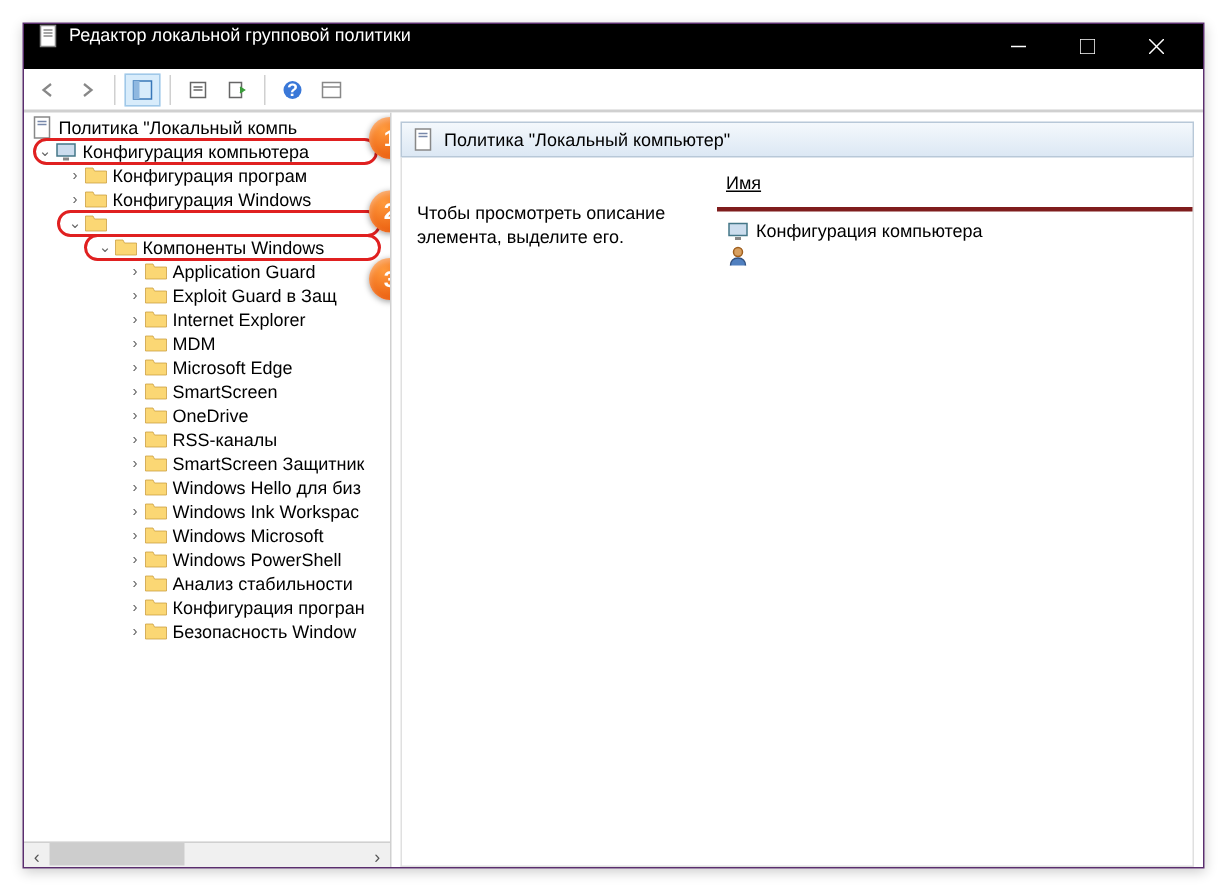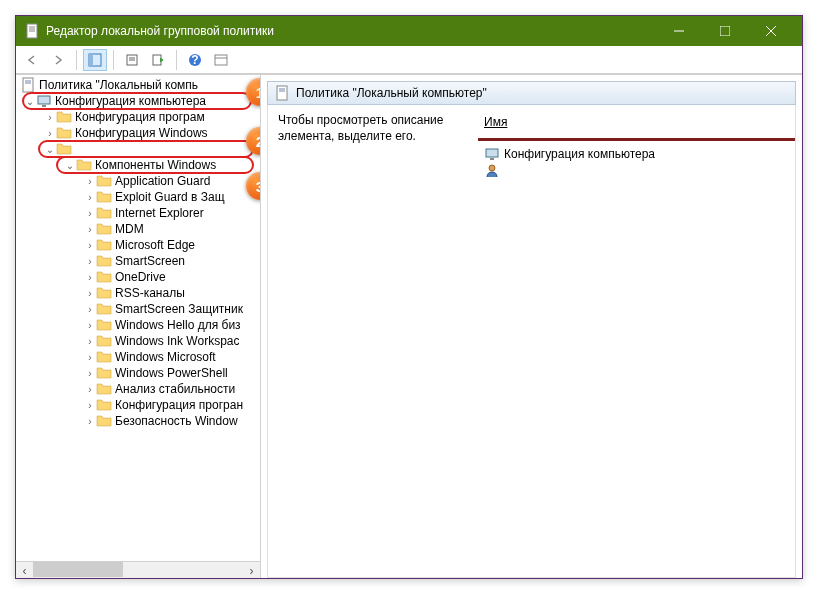--- a/index.html
+++ b/index.html
@@ -1,18 +1,18 @@
 <!DOCTYPE html>
 <html><head>
 <meta charset="utf-8">
 <style>
 * { box-sizing: border-box; margin: 0; padding: 0; font-family: "Segoe UI", Tahoma, sans-serif; font-size: 12px; }
 body { background: #fff; padding: 15px; }
 .window { width: 788px; height: 564px; border: 1px solid #5a2e6e; background: #fff; display: flex; flex-direction: column; box-shadow: 0 2px 8px rgba(0,0,0,.2); }
-.titlebar { height: 30px; background: #4d7c0f; color: #fff; display: flex; align-items: center; padding: 0 8px; }
+.titlebar { height: 30px; background: #000000; color: #fff; display: flex; padding: 0 8px; }
 .titlebar .icon { width: 16px; height: 16px; margin-right: 6px; }
 .titlebar .title { flex: 1; font-size: 12px; }
 .winbtns { display: flex; gap: 0; }
 .winbtn { width: 46px; height: 30px; display: flex; align-items: center; justify-content: center; color: #fff; }
 .winbtn svg { stroke: #fff; stroke-width: 1; fill: none; }
 .menubar { height: 22px; display: flex; align-items: center; padding: 0 8px; gap: 14px; background: #fff; border-bottom: 1px solid #e8e8e8; }
 .menuitem { font-size: 12px; }
 .menuitem u { text-decoration: underline; }
 .toolbar { height: 28px; display: flex; align-items: center; padding: 0 4px; gap: 2px; background: #fff; border-bottom: 1px solid #d0d0d0; }
 .tbtn { width: 24px; height: 22px; display: flex; align-items: center; justify-content: center; border: 1px solid transparent; }
@@ -27,21 +27,21 @@
 .treerow .tlabel { font-size: 12px; overflow: hidden; text-overflow: clip; }
 .hscroll { height: 17px; background: #f0f0f0; border-top: 1px solid #d0d0d0; position: relative; }
 .hscroll .thumb { position: absolute; left: 17px; top: 0; height: 15px; width: 90px; background: #cdcdcd; }
 .hscroll .arrow { position: absolute; top: 0; width: 17px; height: 17px; display: flex; align-items: center; justify-content: center; color: #555; }
 .hscroll .arrow.l { left: 0; } .hscroll .arrow.r { right: 0; }
 .rightpane { flex: 1; display: flex; flex-direction: column; background: #fff; padding: 6px 6px 0 6px; }
 .rheader { height: 24px; background: linear-gradient(#f4f8fc,#dce8f4); border: 1px solid #b8c8d8; display: flex; align-items: center; padding: 0 6px; gap: 6px; }
 .rheader .ricon { width: 16px; height: 16px; }
 .rheader .rtitle { font-size: 12px; }
 .rcontent { flex: 1; display: flex; border: 1px solid #e0e0e0; border-top: none; }
-.rdesc { width: 210px; padding: 8px 10px; font-size: 12px; line-height: 1.3; }
+.rdesc { width: 210px; padding: 8px 10px; font-size: 12px; line-height: 1.3; margin-top: 22px; }
 .rlist { flex: 1; display: flex; flex-direction: column; }
 .rlisthdr { height: 36px; border-bottom: 3px solid #7f1d1d; display: flex; align-items: center; padding: 0 6px; font-size: 12px; text-decoration: underline; }
 .rlistbody { padding: 4px 6px; }
 .rlistitem { display: flex; align-items: center; height: 17px; gap: 4px; font-size: 12px; }
 .rlistitem .licon { width: 16px; height: 16px; }
 .tabs { height: 22px; display: flex; align-items: flex-start; padding-left: 4px; }
 .tab { padding: 2px 12px 0 12px; font-size: 12px; background: #fff; border: 1px solid #b0b0b0; border-top: none; border-radius: 0 0 3px 3px; position: relative; top: -1px; }
 .tab:first-child { margin-right: -1px; }
 .callout { position: absolute; width: 28px; height: 28px; border-radius: 50%; background: radial-gradient(circle at 35% 30%, #ff9a3c, #e44a00); box-shadow: 0 1px 4px rgba(0,0,0,.4), inset 0 2px 4px rgba(255,255,255,.4); color: #fff; font-weight: bold; font-size: 15px; display: flex; align-items: center; justify-content: center; z-index: 20; }
 .ring { position: absolute; border: 2.5px solid #e02020; border-radius: 12px; z-index: 15; pointer-events: none; }

